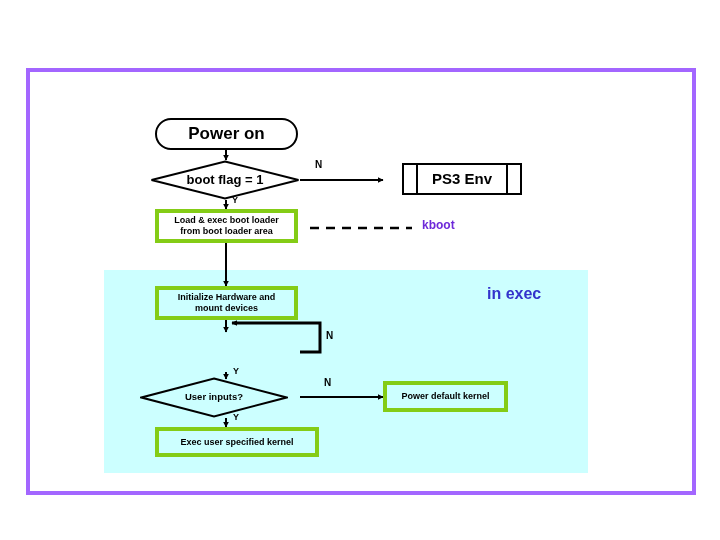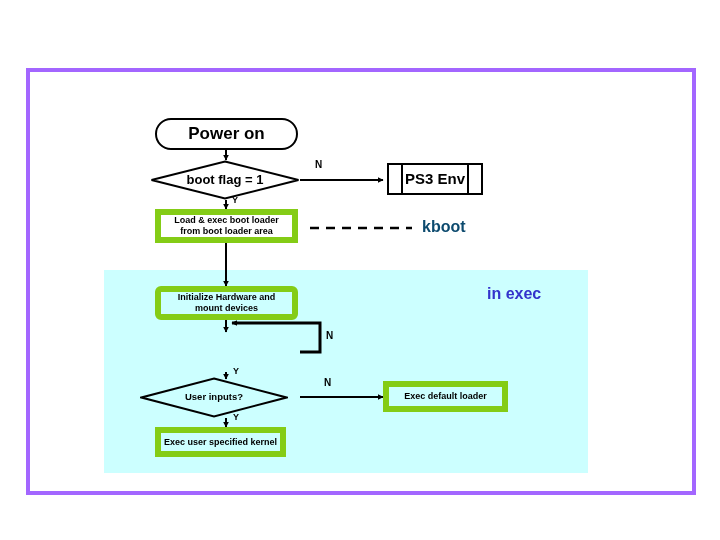--- a/index.html
+++ b/index.html
@@ -40,21 +40,21 @@
     box-sizing: border-box;
     display: flex;
     align-items: center;
     justify-content: center;
     text-align: center;
     color: #000000;
     font-weight: bold;
     line-height: 1.18;
   }
   .rectnode {
-    border: 6px solid #84cc16;
+    border: 4px solid #84cc16;
     background: transparent;
   }
   .terminator {
     border: 2px solid #000000;
     border-radius: 999px;
     background: #ffffff;
   }
   
   .predef { border: 2px solid #000000; background: #ffffff; }
   .predef::before, .predef::after {
@@ -148,51 +148,51 @@
       <polygon points="75,1.5 148.5,20 75,38.5 1.5,20" fill="none" stroke="#000000" stroke-width="2"></polygon>
     </svg>
     <div class="diamond-label" style="font-size:13px;">boot flag = 1</div>
   </div>
 
   <div class="node rectnode" style="left:155px; top:209px; width:143px; height:34px; font-size:9px; white-space:pre-line;">
     <span>Load &amp; exec boot loader
 from boot loader area</span>
   </div>
 
-  <div class="node predef" style="left:387px; top:163px; width:96px; height:32px; font-size:15px; position:absolute;">
+  <div class="node predef" style="left:402px; top:163px; width:120px; height:32px; font-size:15px; position:absolute;">
     <span>PS3 Env</span>
   </div>
 
-  <div class="node rectnode" style="left:155px; top:286px; width:143px; height:34px; font-size:9px; white-space:pre-line;border-radius:6px;">
+  <div class="node rectnode" style="left:155px; top:286px; width:143px; height:34px; font-size:9px; white-space:pre-line;">
     <span>Initialize Hardware and
 mount devices</span>
   </div>
 
 
   <div class="diamond-wrap" style="left:140px; top:377px; width:148px; height:41px;">
     <svg width="148" height="41" viewBox="0 0 148 41" xmlns="http://www.w3.org/2000/svg">
       <polygon points="74,1.5 146.5,20.5 74,39.5 1.5,20.5" fill="none" stroke="#000000" stroke-width="2"></polygon>
     </svg>
     <div class="diamond-label" style="font-size:9.5px;">User inputs?</div>
   </div>
 
   <div class="node rectnode" style="left:383px; top:381px; width:125px; height:31px; font-size:9px;">
-    <span>Exec default loader</span>
+    <span>Power default kernel</span>
   </div>
 
-  <div class="node rectnode" style="left:155px; top:427px; width:131px; height:30px; font-size:9px;">
+  <div class="node rectnode" style="left:155px; top:427px; width:164px; height:30px; font-size:9px;">
     <span>Exec user specified kernel</span>
   </div>
 
   <div class="edge-label" style="left:315px; top:159px;">N</div>
   <div class="edge-label" style="left:232px; top:195px; font-size:9px;">Y</div>
 
   <div class="edge-label" style="left:326px; top:330px;">N</div>
   <div class="edge-label" style="left:233px; top:366px; font-size:9px;">Y</div>
 
   <div class="edge-label" style="left:324px; top:377px;">N</div>
   <div class="edge-label" style="left:233px; top:412px; font-size:9px;">Y</div>
 
-  <div class="free-label" style="left:422px; top:218px; font-size:16px; color:#0c4a6e;">kboot</div>
+  <div class="free-label" style="left:422px; top:218px; font-size:12px; color:#6d28d9;">kboot</div>
 
   <div class="free-label" style="left:487px; top:285px; font-size:16px; color:#3333cc;">in exec</div>
 
 </div>
 
 </body></html>

